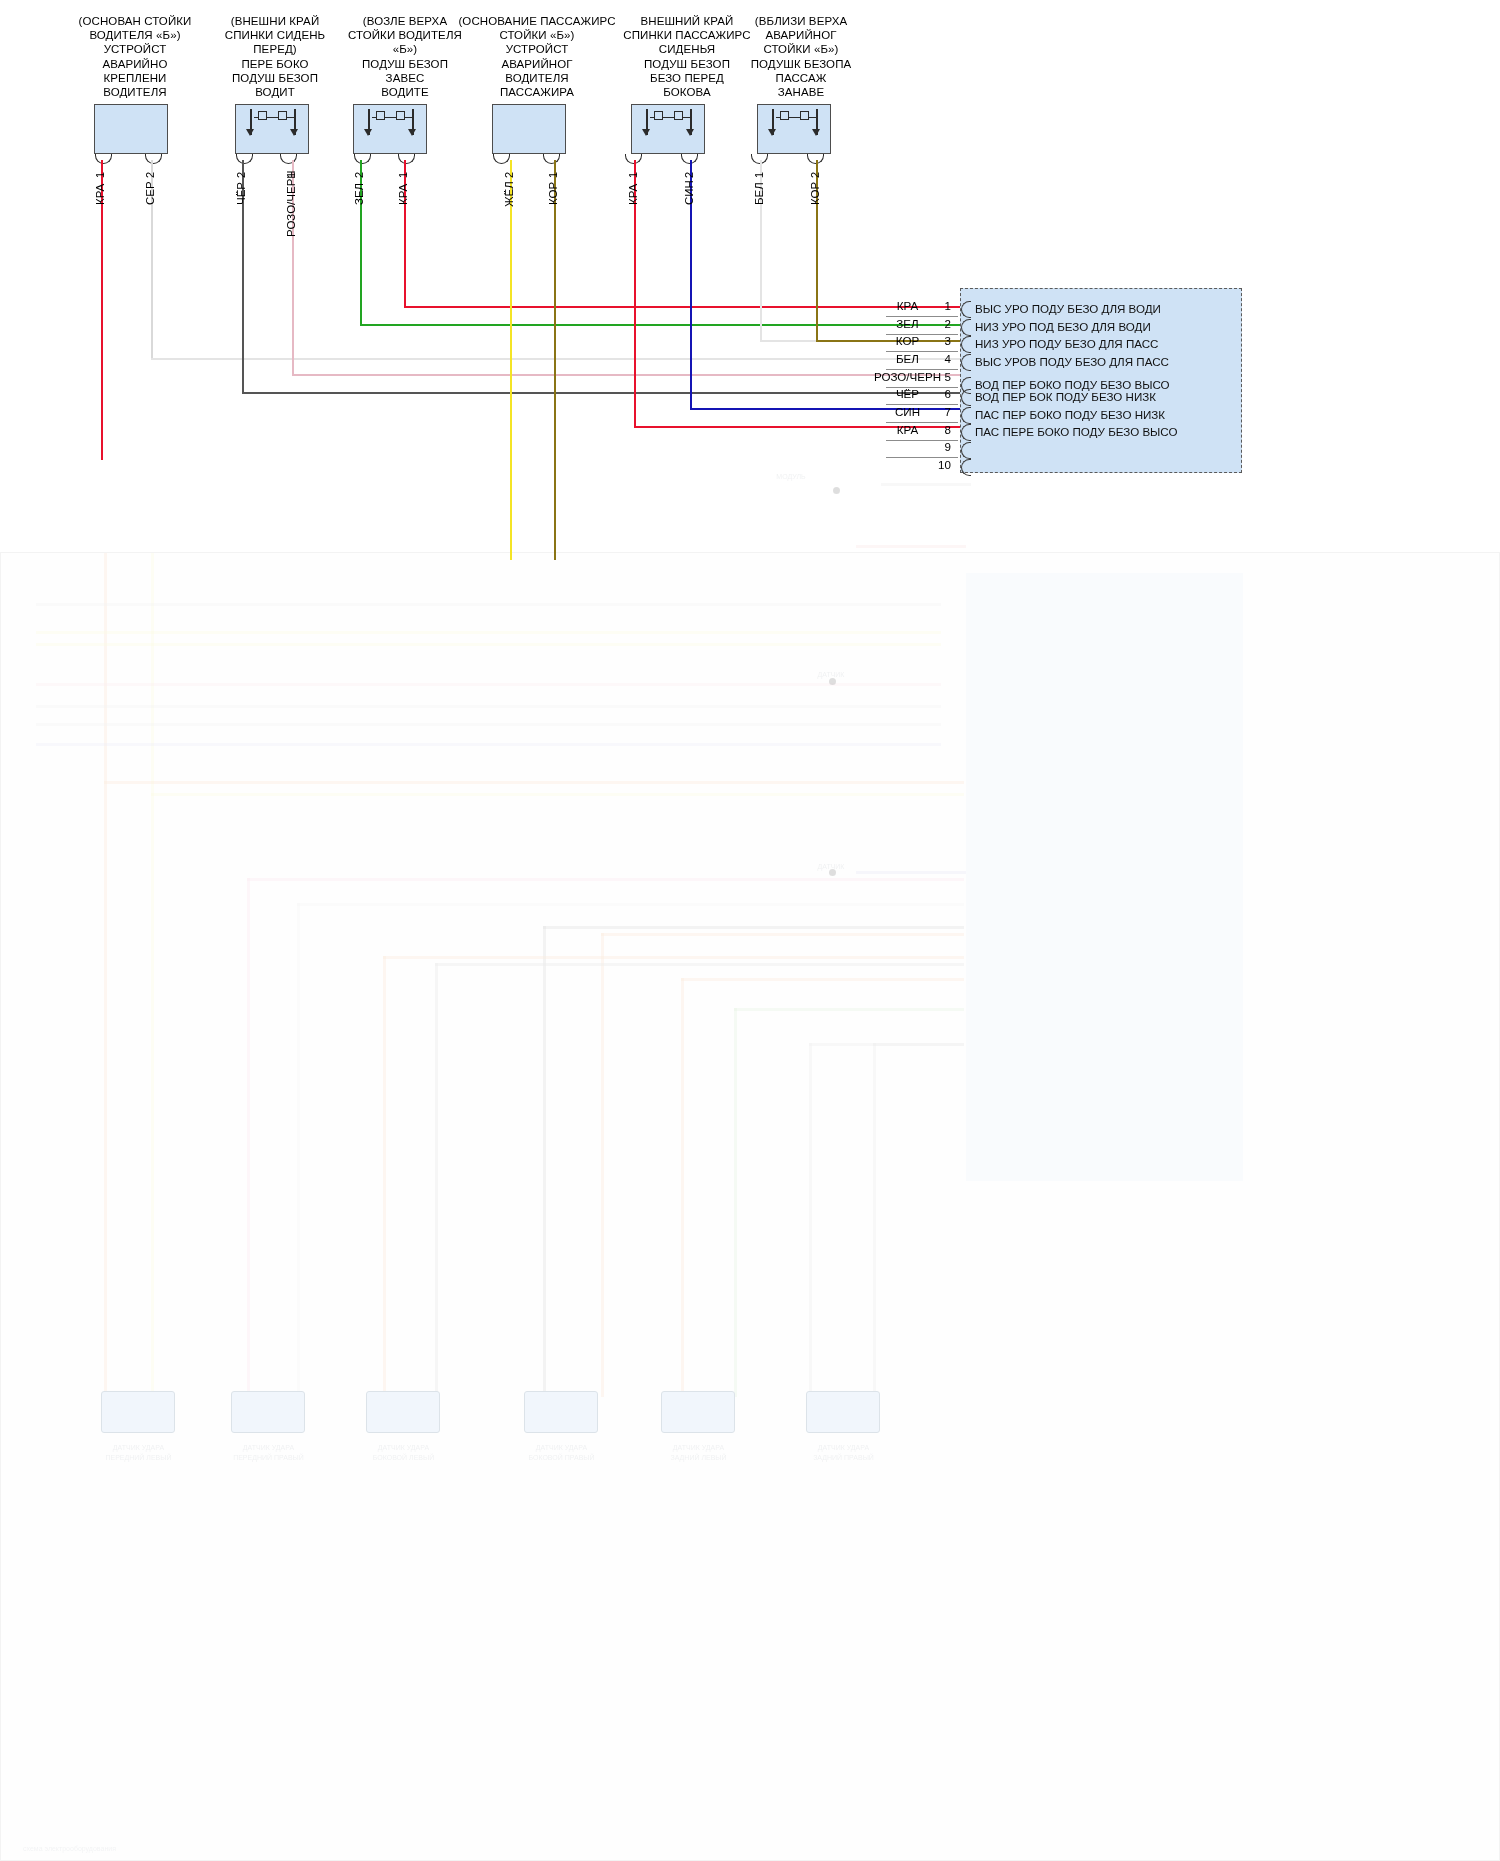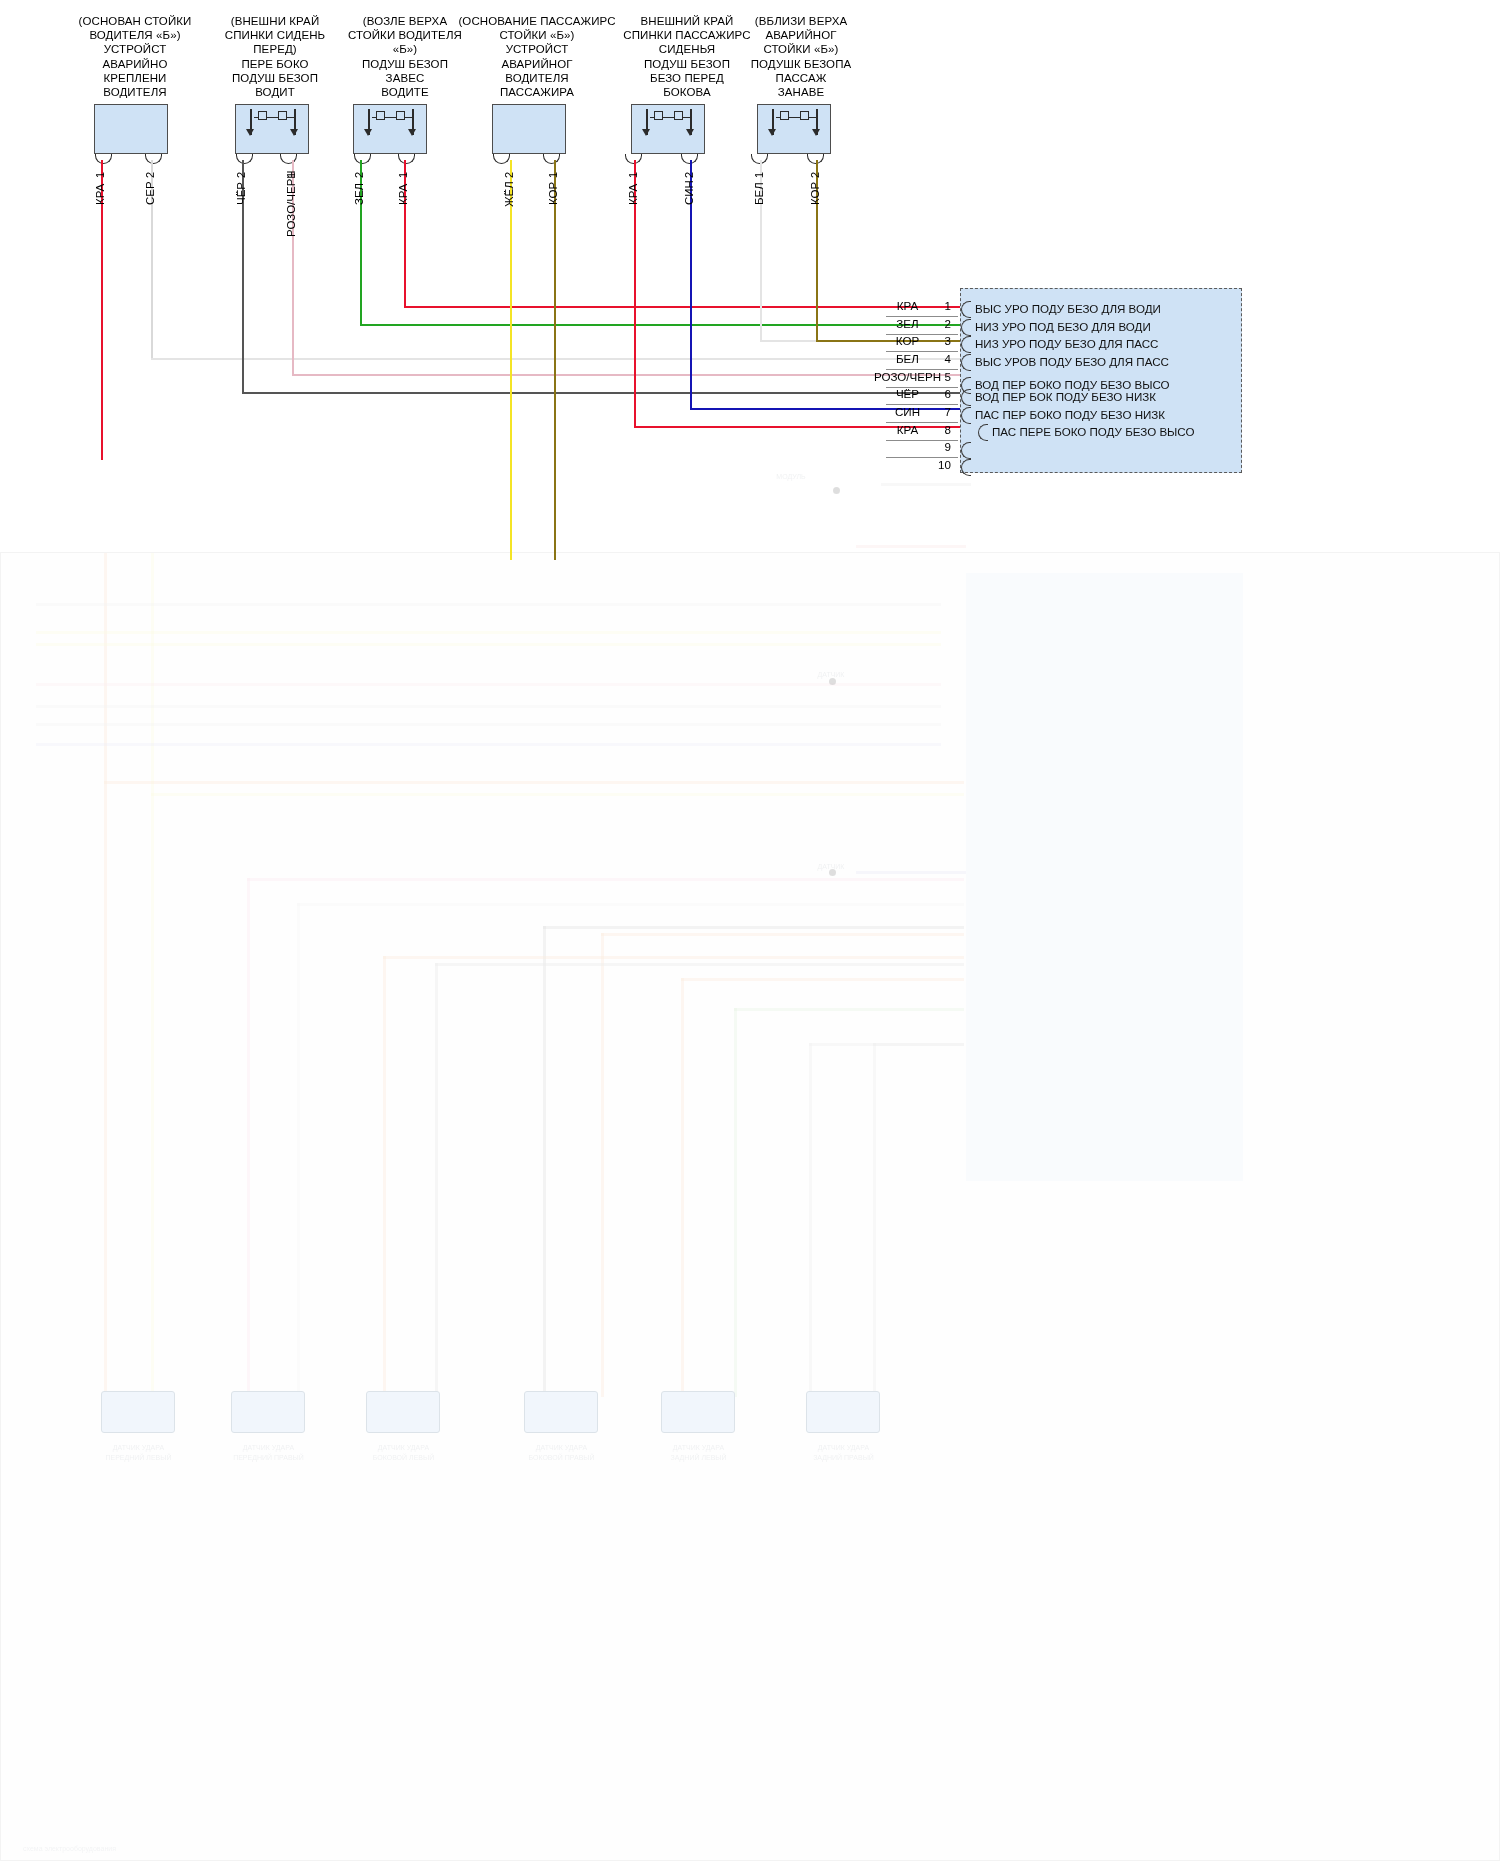--- a/index.html
+++ b/index.html
@@ -322,21 +322,21 @@
       <div class="pin-desc">ВОД ПЕР БОКО ПОДУ БЕЗО ВЫСО</div>
     </div>
     <div class="pinrow" style="top:99px;">
       <div class="pin-bracket"></div>
       <div class="pin-desc">ВОД ПЕР БОК ПОДУ БЕЗО НИЗК</div>
     </div>
     <div class="pinrow" style="top:116.6px;">
       <div class="pin-bracket"></div>
       <div class="pin-desc">ПАС ПЕР БОКО ПОДУ БЕЗО НИЗК</div>
     </div>
-    <div class="pinrow" style="top:134.2px;margin-left:17px;">
+    <div class="pinrow" style="top:134.2px;">
       <div class="pin-bracket"></div>
       <div class="pin-desc">ПАС ПЕРЕ БОКО ПОДУ БЕЗО ВЫСО</div>
     </div>
     <div class="pinrow" style="top:151.8px;">
       <div class="pin-bracket"></div>
       <div class="pin-desc"></div>
     </div>
     <div class="pinrow" style="top:169.4px;">
       <div class="pin-bracket"></div>
       <div class="pin-desc"></div>

